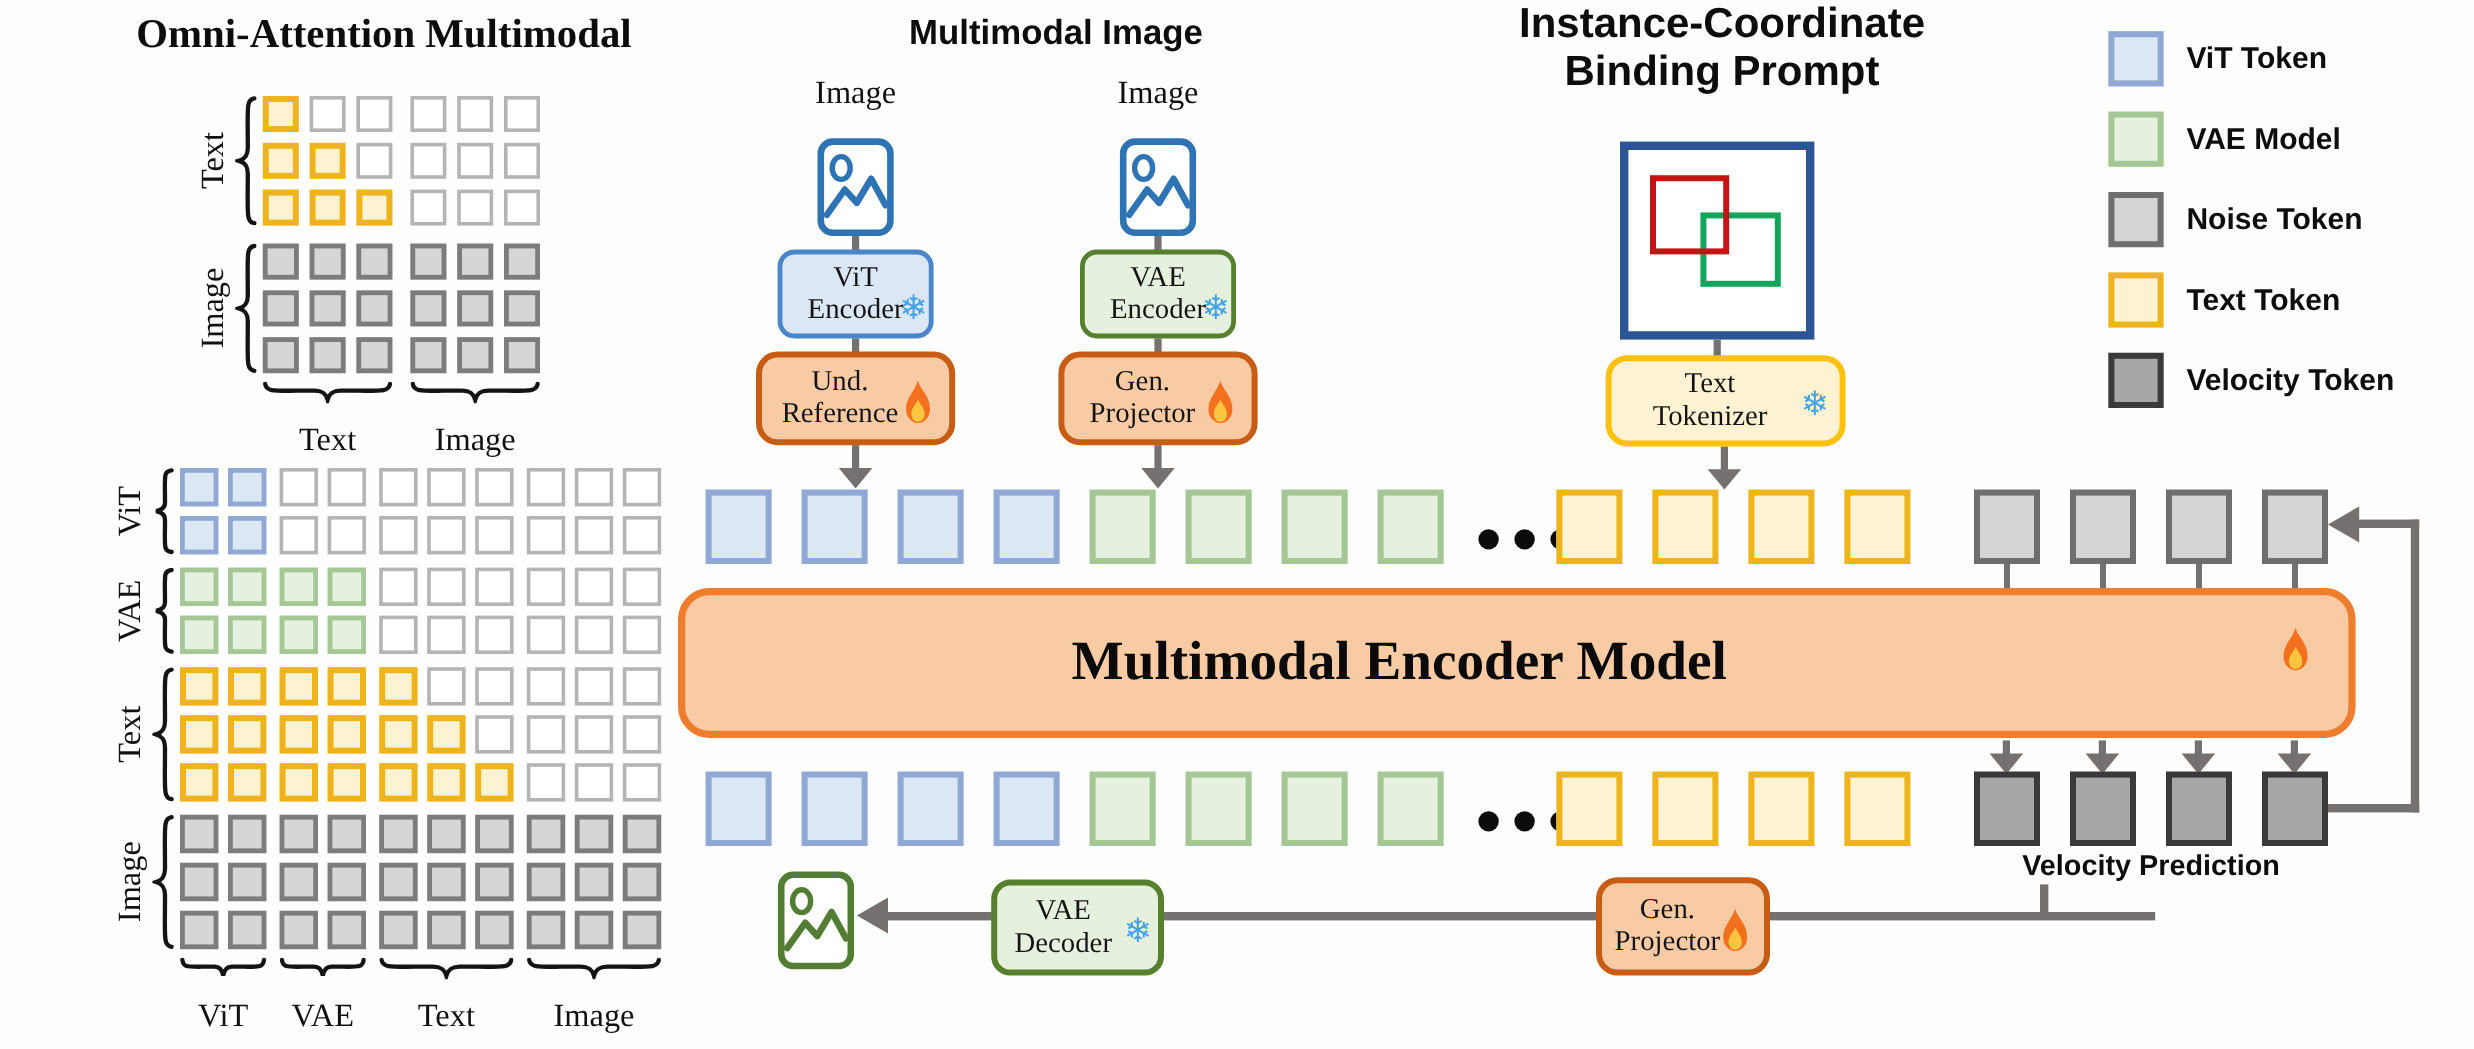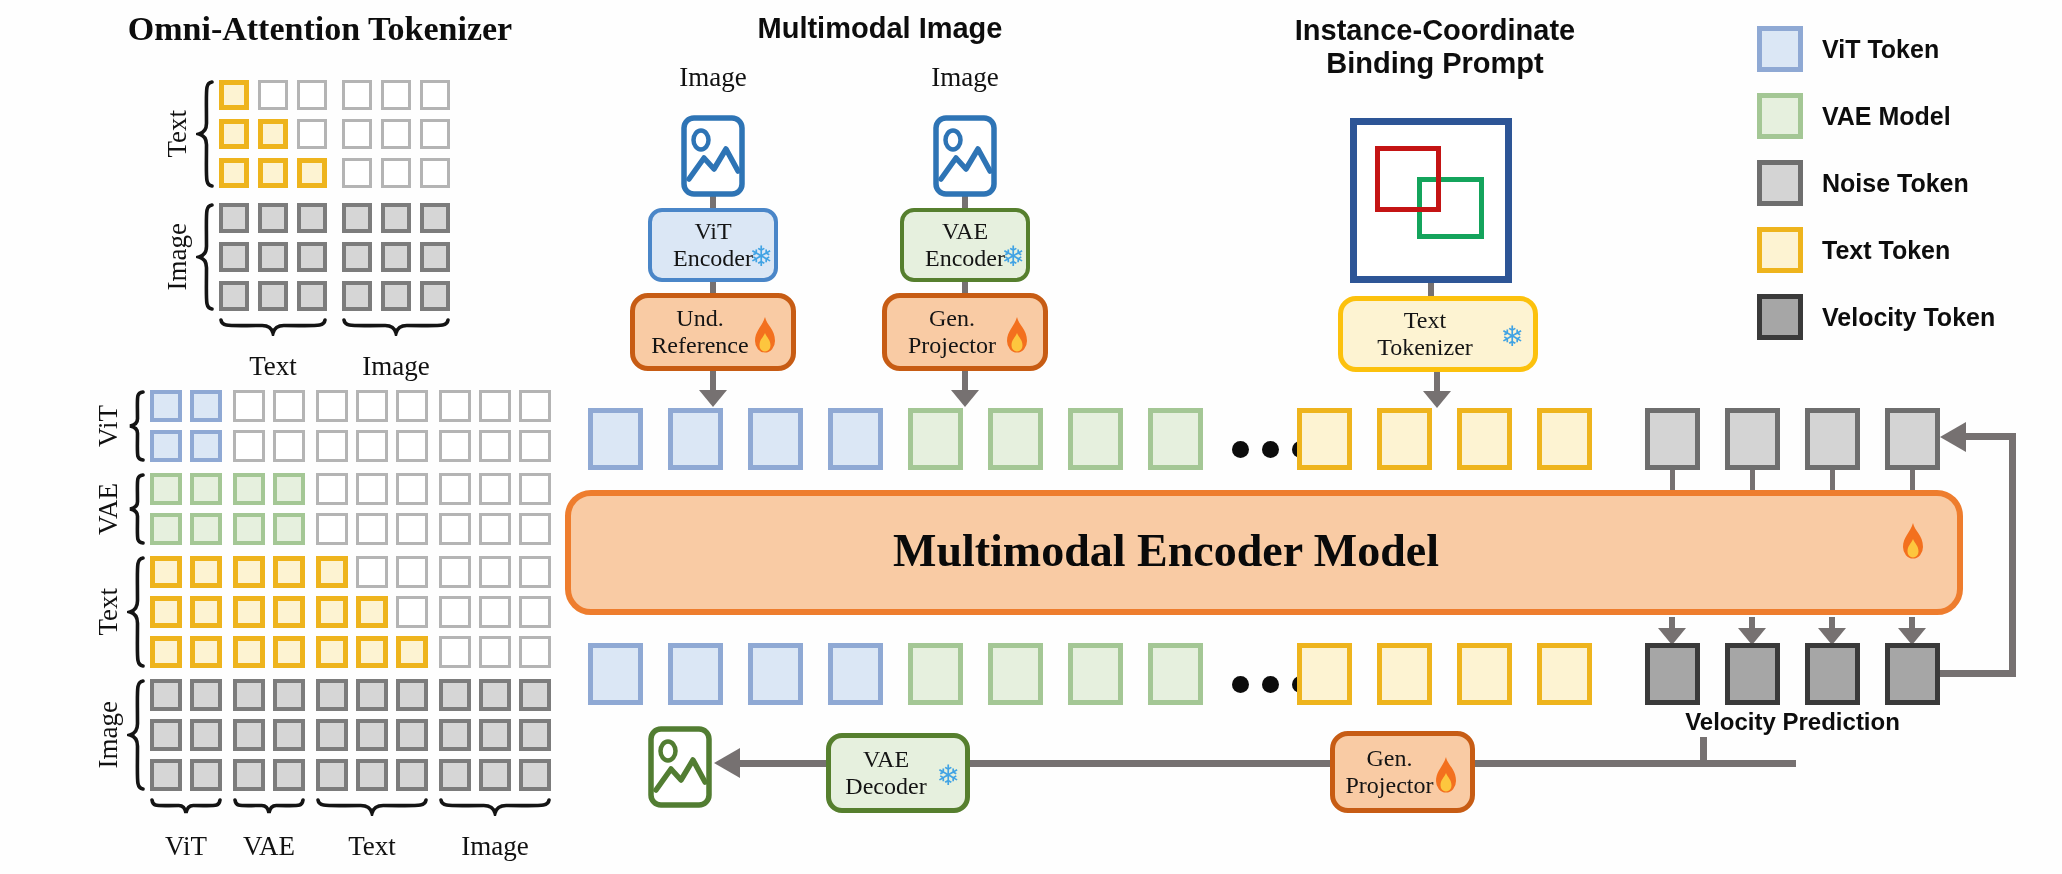--- a/index.html
+++ b/index.html
@@ -88,21 +88,21 @@
       <div class="arr-down" style="left: 1898px; top: 628px;"></div>
       <div class="line" style="left: 1940px; top: 670px; width: 76px; height: 7px;"></div>
       <div class="line" style="left: 2009px; top: 433px; width: 7px; height: 244px;"></div>
       <div class="line" style="left: 1964px; top: 433px; width: 52px; height: 7px;"></div>
       <div class="arr-left" style="left: 1940px; top: 422px;"></div>
       <div class="line" style="left: 1700px; top: 737px; width: 7px; height: 26px;"></div>
       <div class="line" style="left: 740px; top: 760px; width: 1056px; height: 7px;"></div>
       <div class="arr-left" style="left: 714px; top: 748px;"></div>
     </div>
 
-  <div class="abs serifb center" style="left:80px;top:10px;width:480px;font-size:34px;">Omni-Attention Tokenizer</div>
+  <div class="abs serifb center" style="left:80px;top:10px;width:480px;font-size:34px;">Omni-Attention Multimodal</div>
   <div id="top-matrix" class="matrix" style="left: 219px; top: 80px; width: 231px; height: 231px;">
       <div class="mcell c-text" style="left: 0px; top: 0px; width: 30px; height: 30px;"></div>
       <div class="mcell c-none" style="left: 39px; top: 0px; width: 30px; height: 30px;"></div>
       <div class="mcell c-none" style="left: 78px; top: 0px; width: 30px; height: 30px;"></div>
       <div class="mcell c-none" style="left: 123px; top: 0px; width: 30px; height: 30px;"></div>
       <div class="mcell c-none" style="left: 162px; top: 0px; width: 30px; height: 30px;"></div>
       <div class="mcell c-none" style="left: 201px; top: 0px; width: 30px; height: 30px;"></div>
       <div class="mcell c-text" style="left: 0px; top: 39px; width: 30px; height: 30px;"></div>
       <div class="mcell c-text" style="left: 39px; top: 39px; width: 30px; height: 30px;"></div>
       <div class="mcell c-none" style="left: 78px; top: 39px; width: 30px; height: 30px;"></div>
@@ -356,21 +356,21 @@
   </div>
   <div class="box proj" style="left:882px;top:293px;width:166px;height:78px;">
     <span class="lbl pre" style="margin-right:26px;">Gen.
 Projector</span>
     <span class="flame-slot" style="right:10px;top:18px;"><svg width="32" height="40" viewBox="0 0 32 40">
           <path d="M16 1 C17.5 9 26 13 26 25 a10 11.5 0 0 1 -20 0 C6 15 13.5 10 16 1 Z" fill="#f3701e"></path>
           <path d="M16 17 C18 22 21.5 23.5 21.5 29.5 a5.5 6 0 0 1 -11 0 C10.5 23.5 14 22 16 17 Z" fill="#fdc63e"></path>
         </svg></span>
   </div>
 
-  <div class="abs sansb center pre" style="left:1260px;top:14px;width:350px;font-size:29px;line-height:1.15;">Instance-Coordinate
+  <div class="abs sansb center pre" style="left:1260px;top:0;width:350px;font-size:35px;line-height:1.15;">Instance-Coordinate
 Binding Prompt</div>
   <div class="abs" style="left:1350px;top:118px;width:162px;height:165px;box-sizing:border-box;border:7px solid #2d5596;background:#fff;">
     <div class="abs" style="left:60px;top:52px;width:67px;height:62px;box-sizing:border-box;border:5px solid #14a45c;"></div>
     <div class="abs" style="left:18px;top:21px;width:66px;height:66px;box-sizing:border-box;border:5px solid #c41414;"></div>
   </div>
   <div class="box tokz" style="left:1338px;top:296px;width:200px;height:76px;">
     <span class="lbl pre" style="margin-right:26px;">Text
 Tokenizer</span>
     <span class="snow snow-slot" style="right:9px;top:22px;">❄</span>
   </div>

